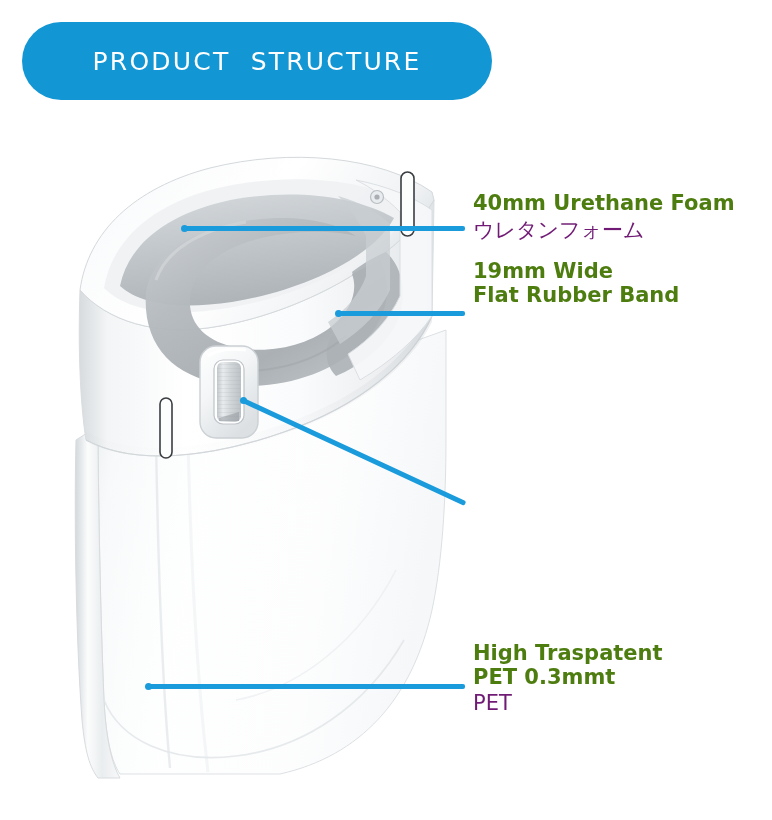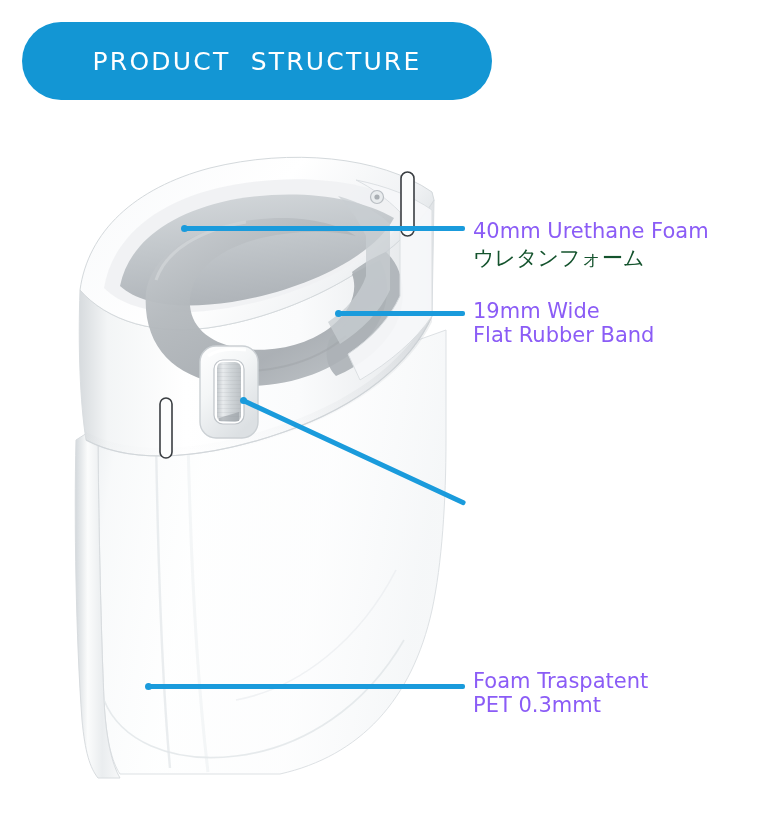--- a/index.html
+++ b/index.html
@@ -67,38 +67,37 @@
     border-radius: 50%;
     background: #1A9BDC;
   }
 
   
   .callout {
     position: absolute;
     left: 473px;
   }
   .callout .en {
-    color: #8b5cf6;
+    color: #4d7c0f;
     font-size: 21px;
-    font-weight: normal;
+    font-weight: bold;
     line-height: 1.12;
     white-space: pre-line;
     font-family: "DejaVu Sans", "Liberation Sans", sans-serif;
-    margin-top: 28px;
   }
   .callout .jp {
-    color: #14532d;
+    color: #701a75;
     font-size: 21px;
     line-height: 1.28;
     margin-top: 1px;
     font-family: "DejaVu Sans", "Liberation Sans", sans-serif;
   }
 
   #callout-foam   { top: 192px; }
-  #callout-band   { top: 272px; }
+  #callout-band   { top: 260px; }
   #callout-adj    { top: 481px; }
   #callout-pet    { top: 642px; }
 </style>
 </head>
 <body>
 
 <div id="page">
 
   <div class="title-banner">
     <span class="title-text">PRODUCT  STRUCTURE</span>
@@ -311,17 +310,18 @@
     <div class="jp">ウレタンフォーム</div>
   </div>
 
   <div class="callout" id="callout-band">
     <div class="en">19mm Wide
 Flat Rubber Band</div>
   </div>
 
 
   <div class="callout" id="callout-pet">
-    <div class="en">Foam Traspatent
+    <div class="en">High Traspatent
 PET 0.3mmt</div>
+    <div class="jp">PET</div>
   </div>
 
 </div>
 
 </body></html>

